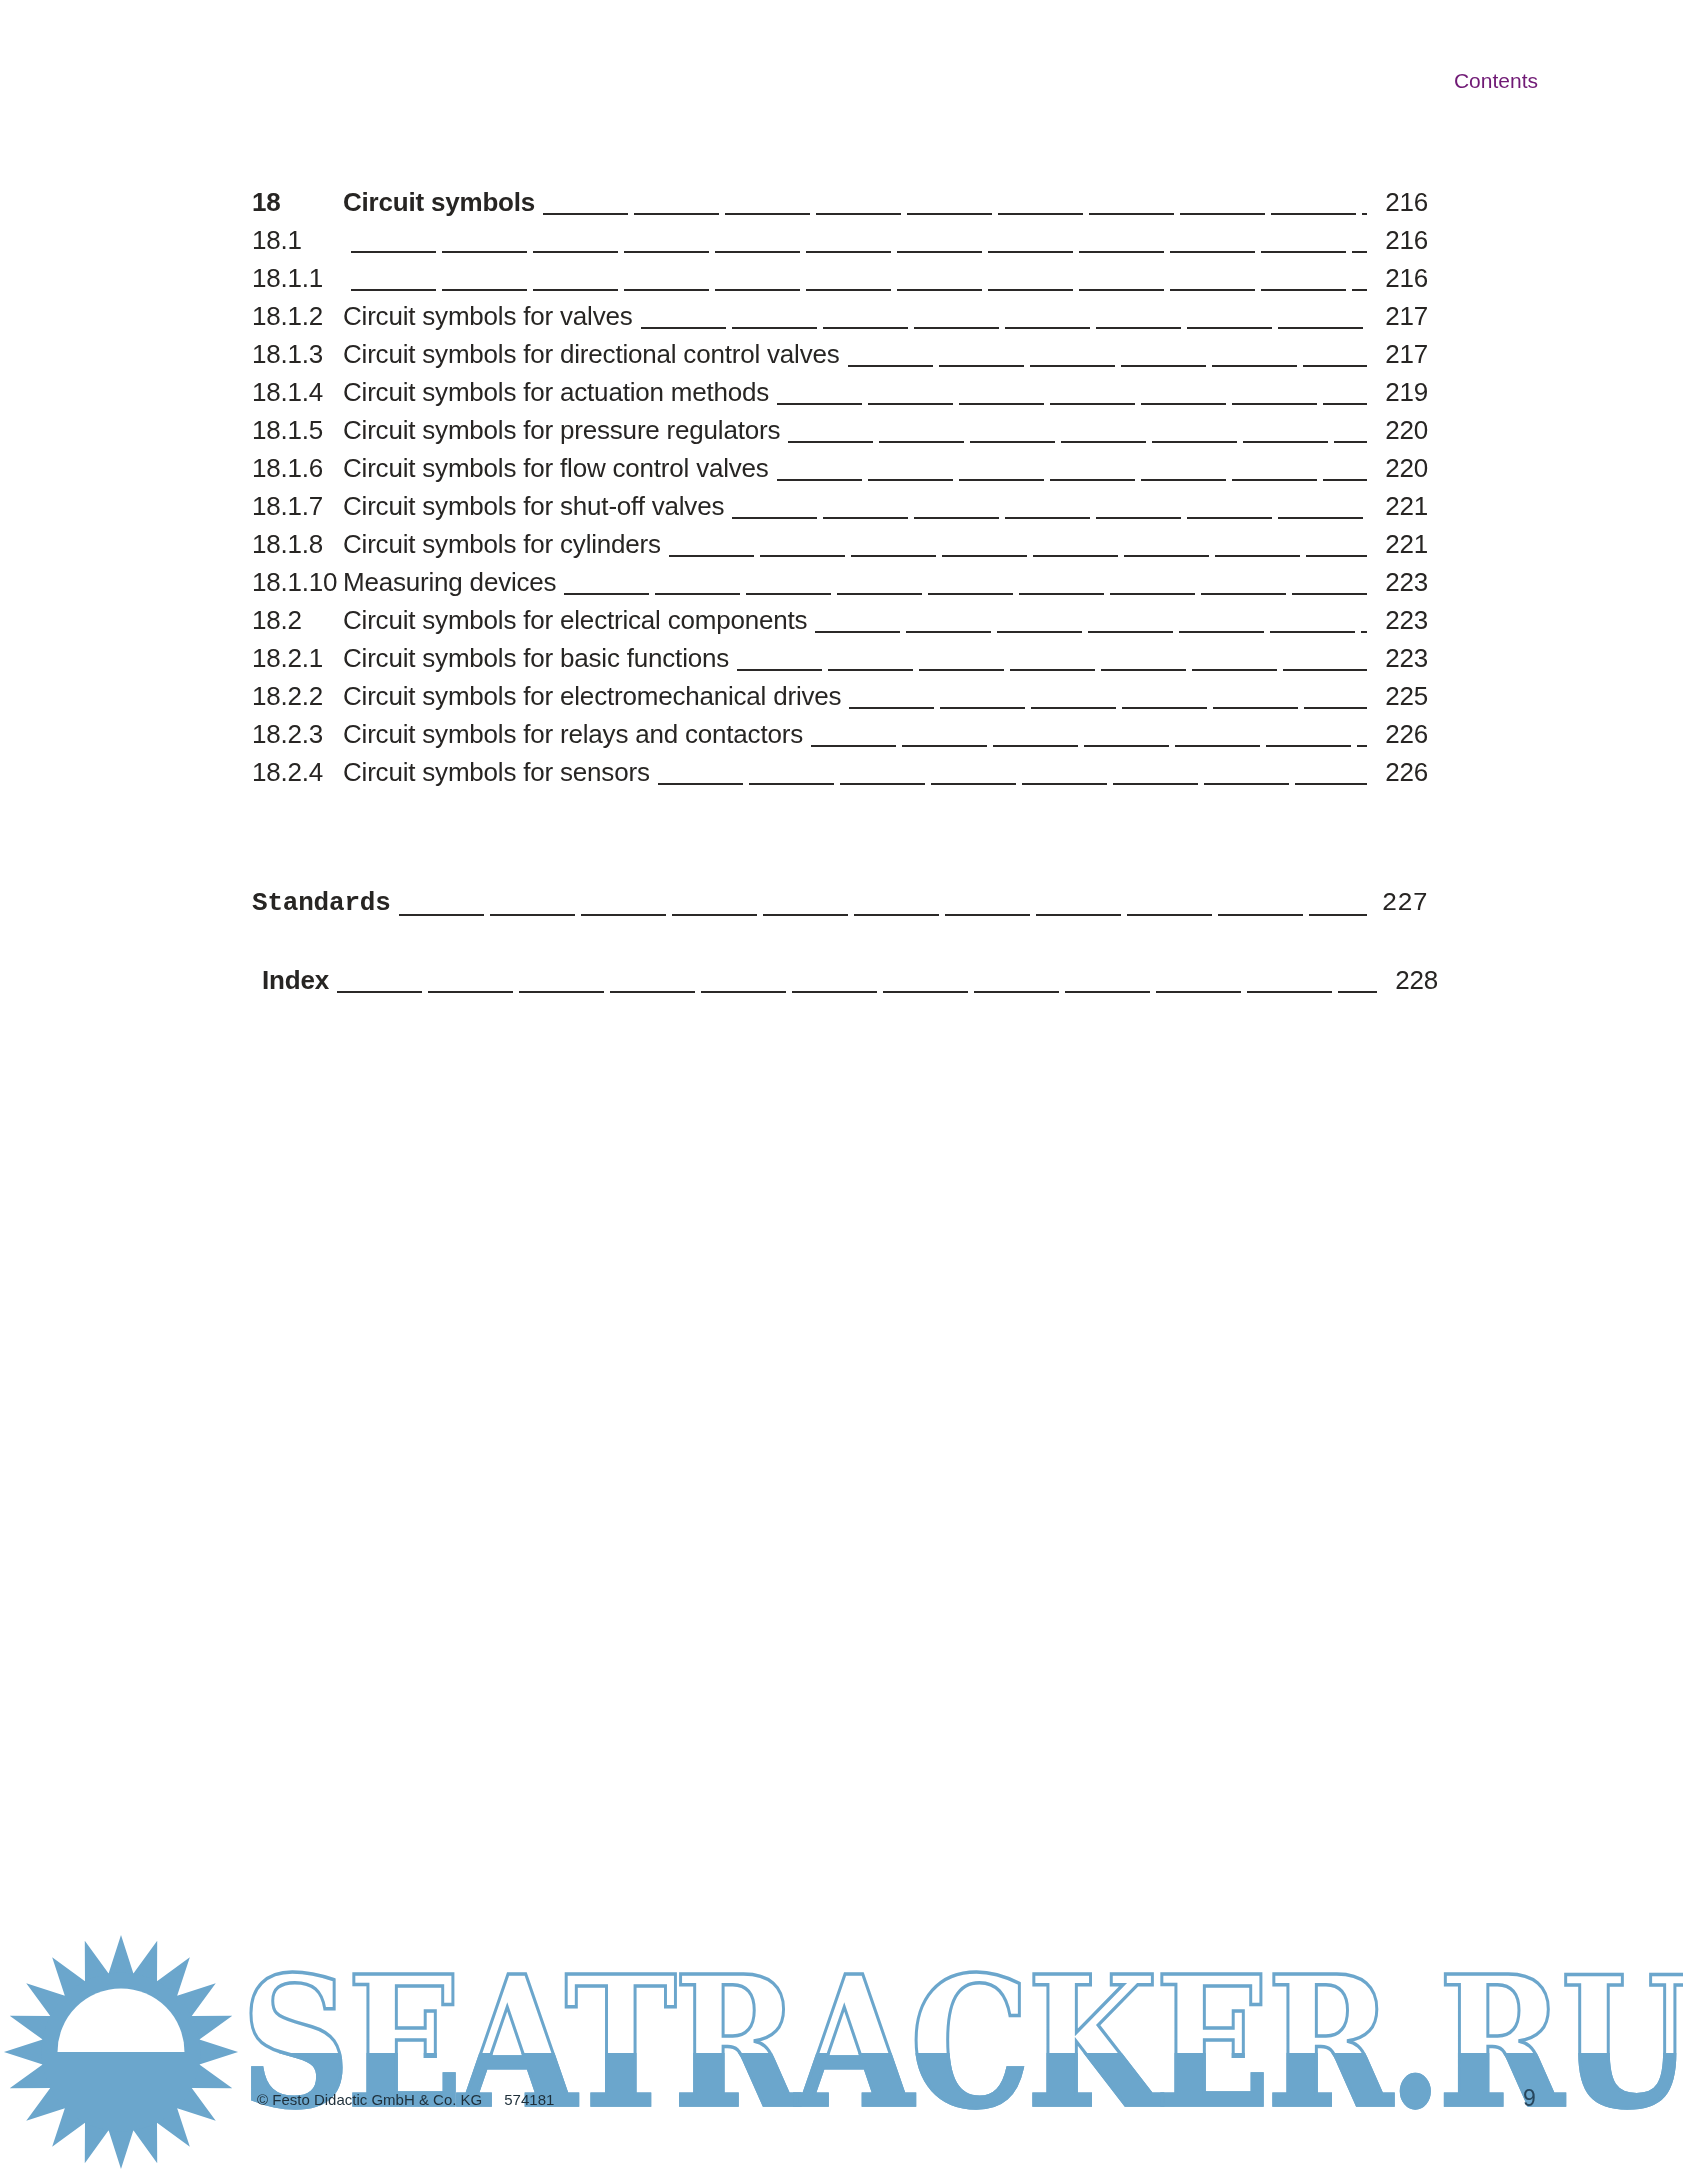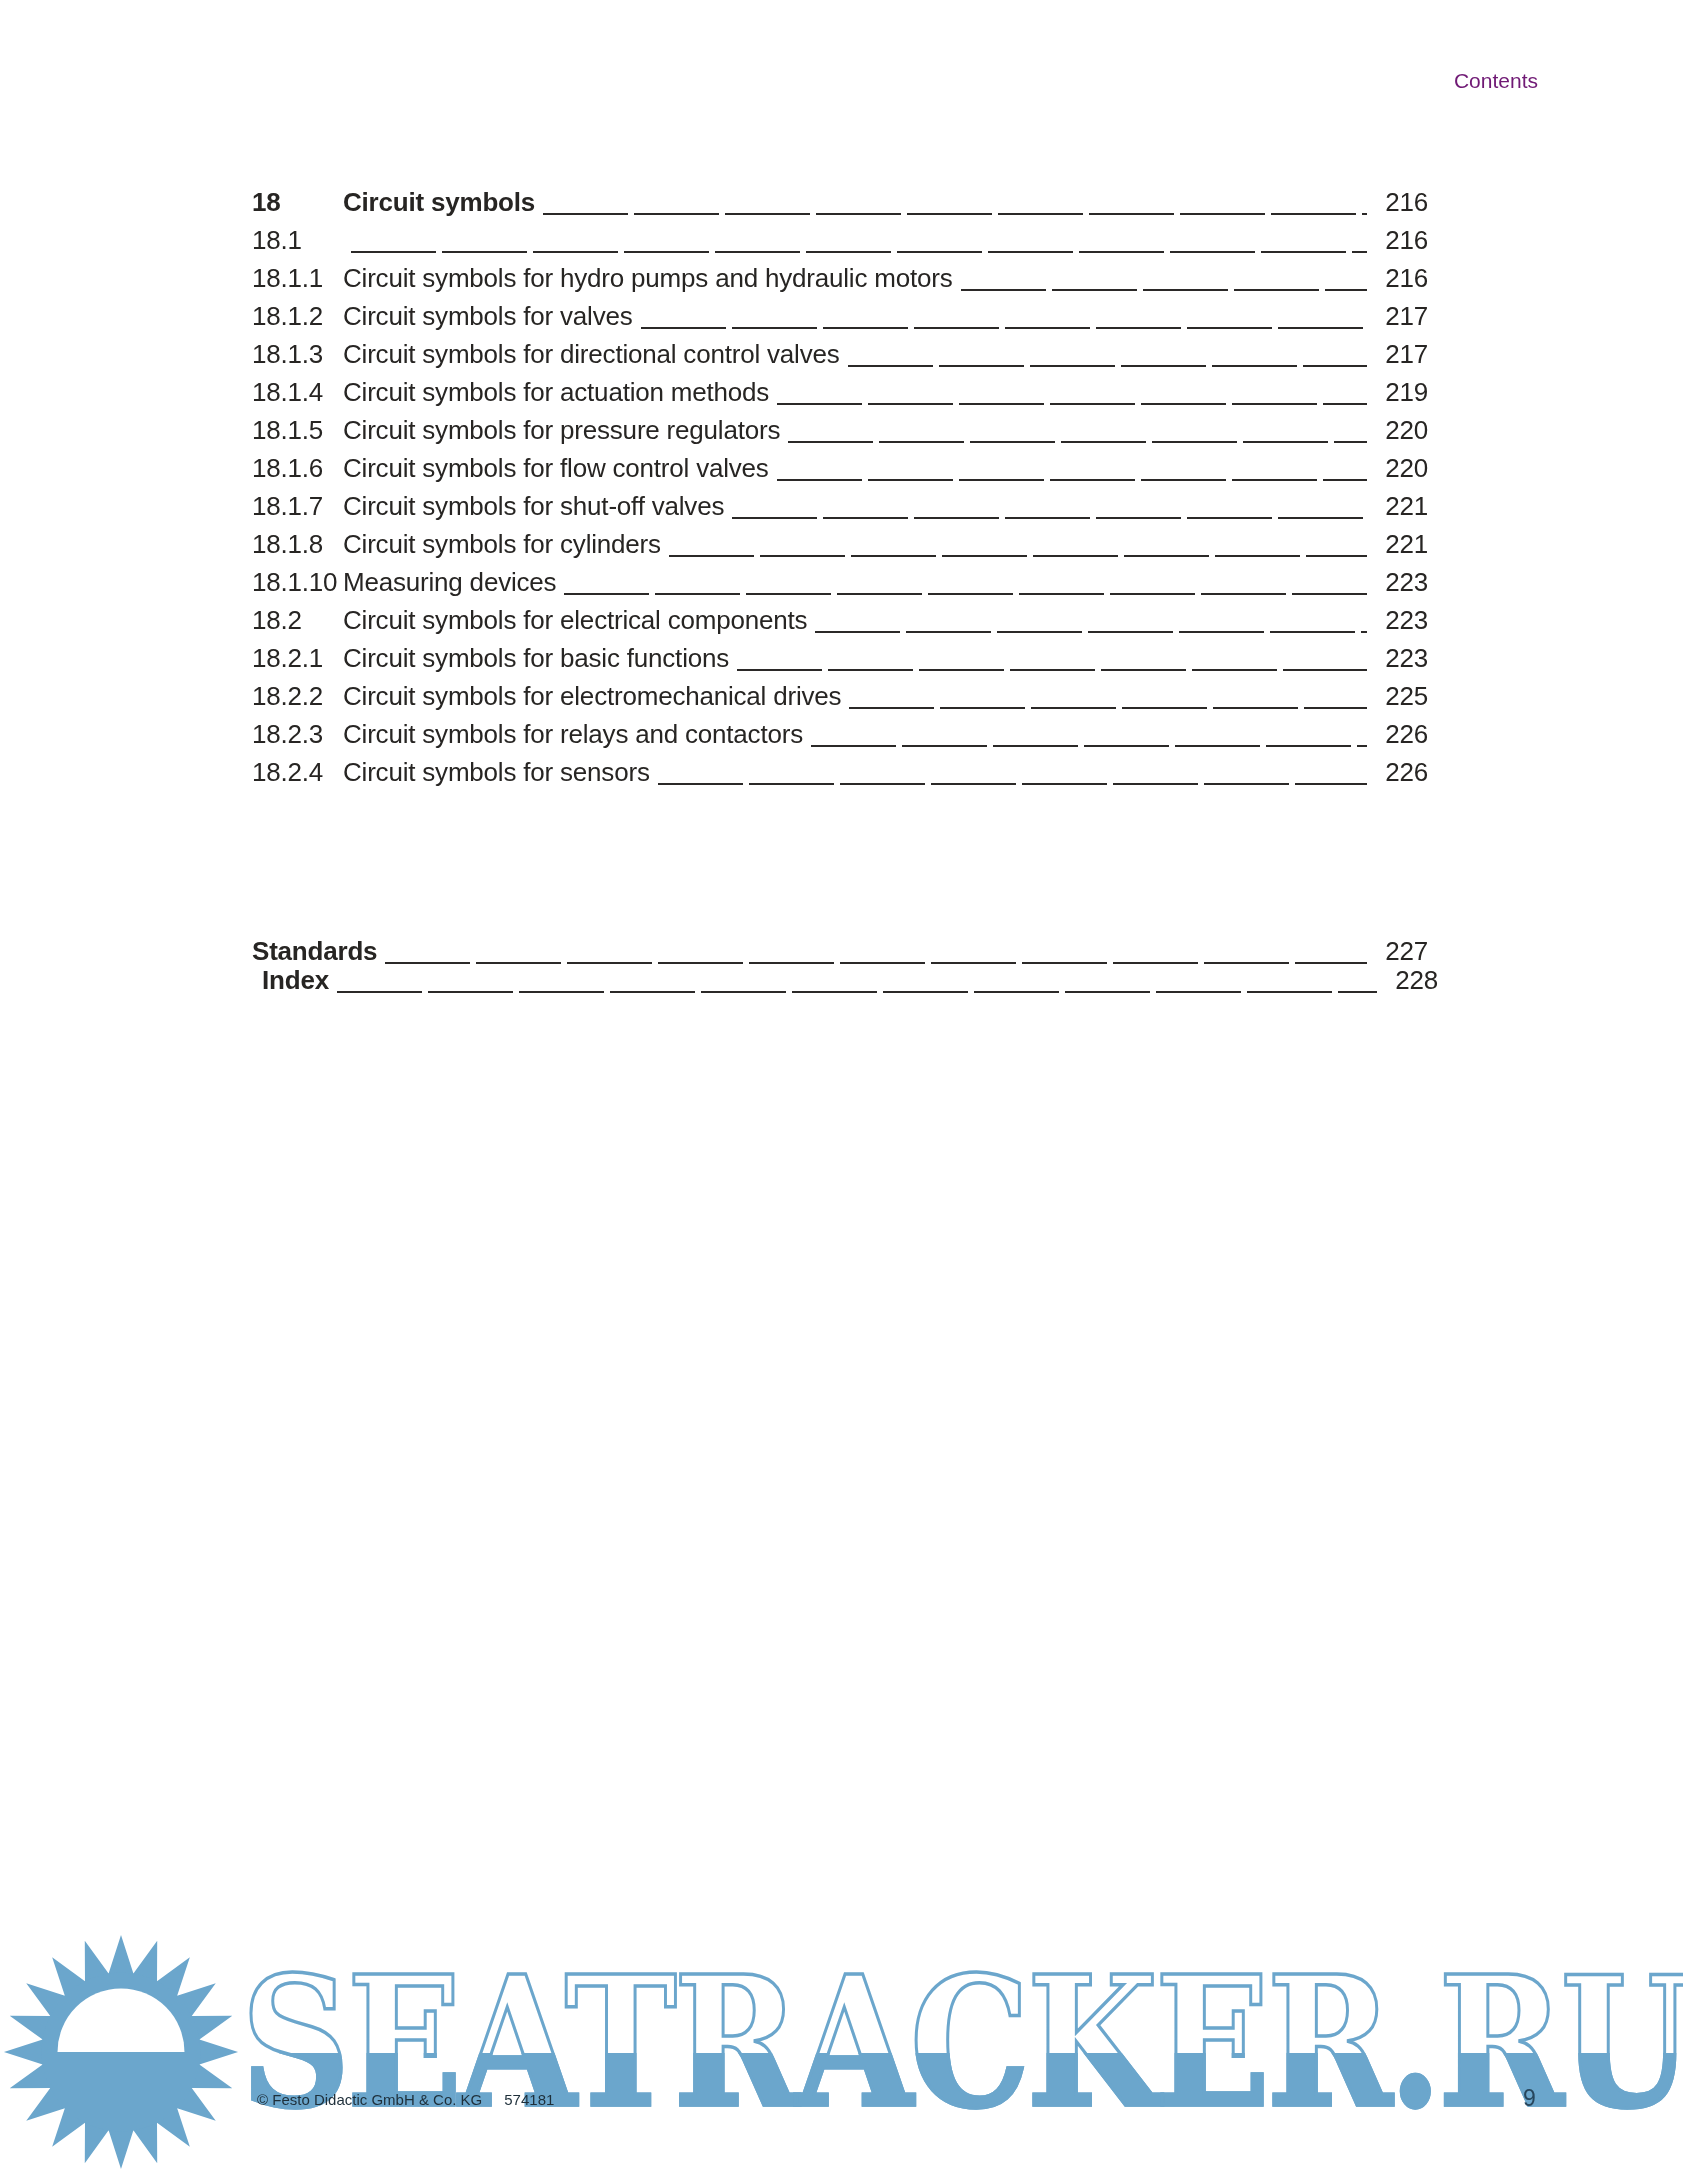--- a/index.html
+++ b/index.html
@@ -19,21 +19,21 @@
   }
   .num{flex:none;width:91px;}
   .title{flex:none;}
   .leader{
     flex:1 1 auto;align-self:flex-end;height:2px;margin:0 10px 6px 8px;
     background:repeating-linear-gradient(to right,#2b2928 0 85px,rgba(0,0,0,0) 85px 91px);
   }
   .pg{flex:none;width:51px;text-align:right;}
   .bold .num,.bold .title{font-weight:700;}
   .row-standalone{position:absolute;left:252px;width:1176px;}
-  .row-standards{top:932px;}
+  .row-standards{top:884px;font-family:Liberation Mono, monospace;}
   .row-index{top:961px;margin-left:10px;}
   .row-standalone .title{font-weight:700;}
   
   .watermark{
     position:absolute;left:241px;top:1952px;z-index:2;
     font-family:"DejaVu Serif",serif;font-weight:700;
     font-size:180px;line-height:1;letter-spacing:-4px;white-space:nowrap;
     transform:scaleX(0.84);transform-origin:left top;
     background:linear-gradient(to bottom,#ffffff 0 56%,#6ba6cc 56% 100%);
     -webkit-background-clip:text;background-clip:text;color:transparent;
@@ -64,21 +64,20 @@
       <span class="leader"></span>
       <span class="pg">216</span>
     </div>
     <div class="row">
       <span class="num">18.1</span>
       <span class="leader"></span>
       <span class="pg">216</span>
     </div>
     <div class="row">
       <span class="num">18.1.1</span>
-      <span class="title">Circuit symbols for hydro pumps and hydraulic motors</span>
       <span class="leader"></span>
       <span class="pg">216</span>
     </div>
     <div class="row">
       <span class="num">18.1.2</span>
       <span class="title">Circuit symbols for valves</span>
       <span class="leader"></span>
       <span class="pg">217</span>
     </div>
     <div class="row">

